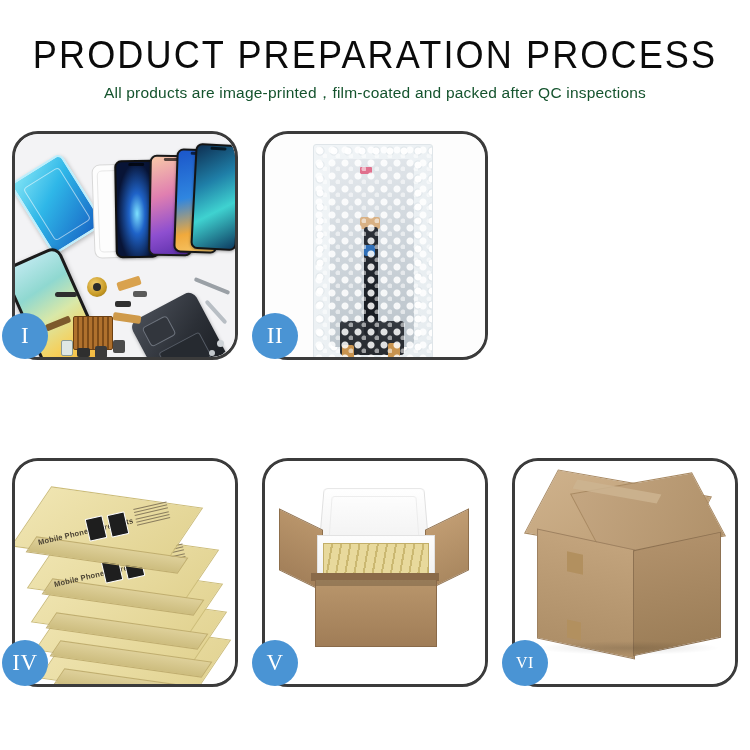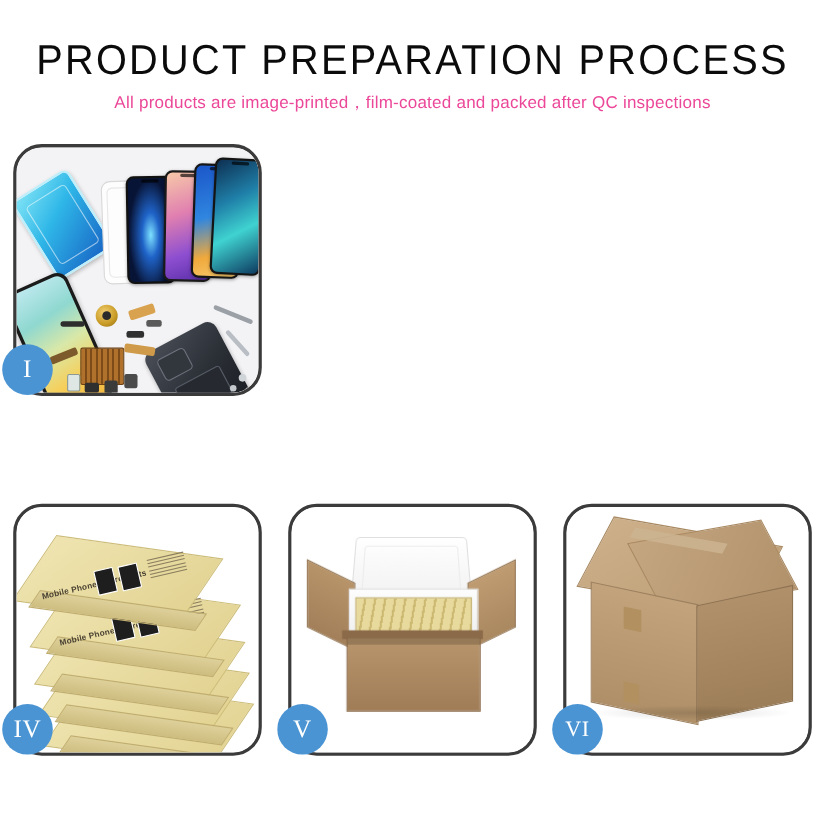--- a/index.html
+++ b/index.html
@@ -21,21 +21,21 @@
     letter-spacing:2.2px;
     color:#0b0b0b;
     line-height:42px;
     transform:scaleX(0.95);
     white-space:nowrap;
   }
   .subtitle{
     font-family:"Liberation Sans",sans-serif;
     font-size:15.5px;
     font-weight:400;
-    color:#ec4899;
+    color:#14532d;
     letter-spacing:0.2px;
     margin-top:7px;
     white-space:nowrap;
   }
 
   
   .grid{
     position:absolute;
     left:0;top:131px;
     width:750px;height:570px;
@@ -68,21 +68,21 @@
     width:46px;height:46px;
     border-radius:50%;
     background:#4a94d4;
     color:#ffffff;
     font-family:"Liberation Serif",serif;
     font-size:23px;
     letter-spacing:0.5px;
     display:flex;align-items:center;justify-content:center;
     z-index:9;
   }
-  .badge.small{font-size:20px;}
+  .badge.small{font-size:16px;}
 
   
   .p1{background:#f3f3f5;}
   .ph{position:absolute;border-radius:7px;box-shadow:0 1px 3px rgba(0,0,0,.35);}
   .ph-screen{position:absolute;inset:2px;border-radius:5px;overflow:hidden;}
 
   .film{
     position:absolute;left:12px;top:28px;width:56px;height:80px;
     background:linear-gradient(150deg,#7fe3f5 0%,#2fb7e8 40%,#1763c4 100%);
     border:2px solid #bfeefb;border-radius:7px;
@@ -406,20 +406,39 @@
           <div class="part pt-cable"></div>
           <div class="part pt-cable2"></div>
           <div class="part pt-screw1"></div>
           <div class="part pt-screw2"></div>
           <div class="part pt-screw3"></div>
         </div>
       </div>
       <div class="badge">I</div>
     </div>
 
+    <div class="cell">
+      <div class="panel">
+        <div class="panel-inner p2">
+          <div class="bubble-bag">
+            <div class="lcd">
+              <div class="lcd-pink"></div>
+              <div class="lcd-conn"></div>
+              <div class="lcd-dark"></div>
+              <div class="lcd-chip"></div>
+              <div class="lcd-foot"></div>
+              <div class="lcd-gold1"></div>
+              <div class="lcd-gold2"></div>
+            </div>
+            <div class="bubble-overlay"></div>
+          </div>
+        </div>
+      </div>
+      <div class="badge">II</div>
+    </div>
 
 
     <div class="cell spacer"></div>
 
     <div class="cell">
       <div class="panel">
         <div class="panel-inner p4">
 
           <div class="stackbox" style="left:4px;top:168px;">
             <div class="sb-top" style="left:40px;top:0;"></div>

